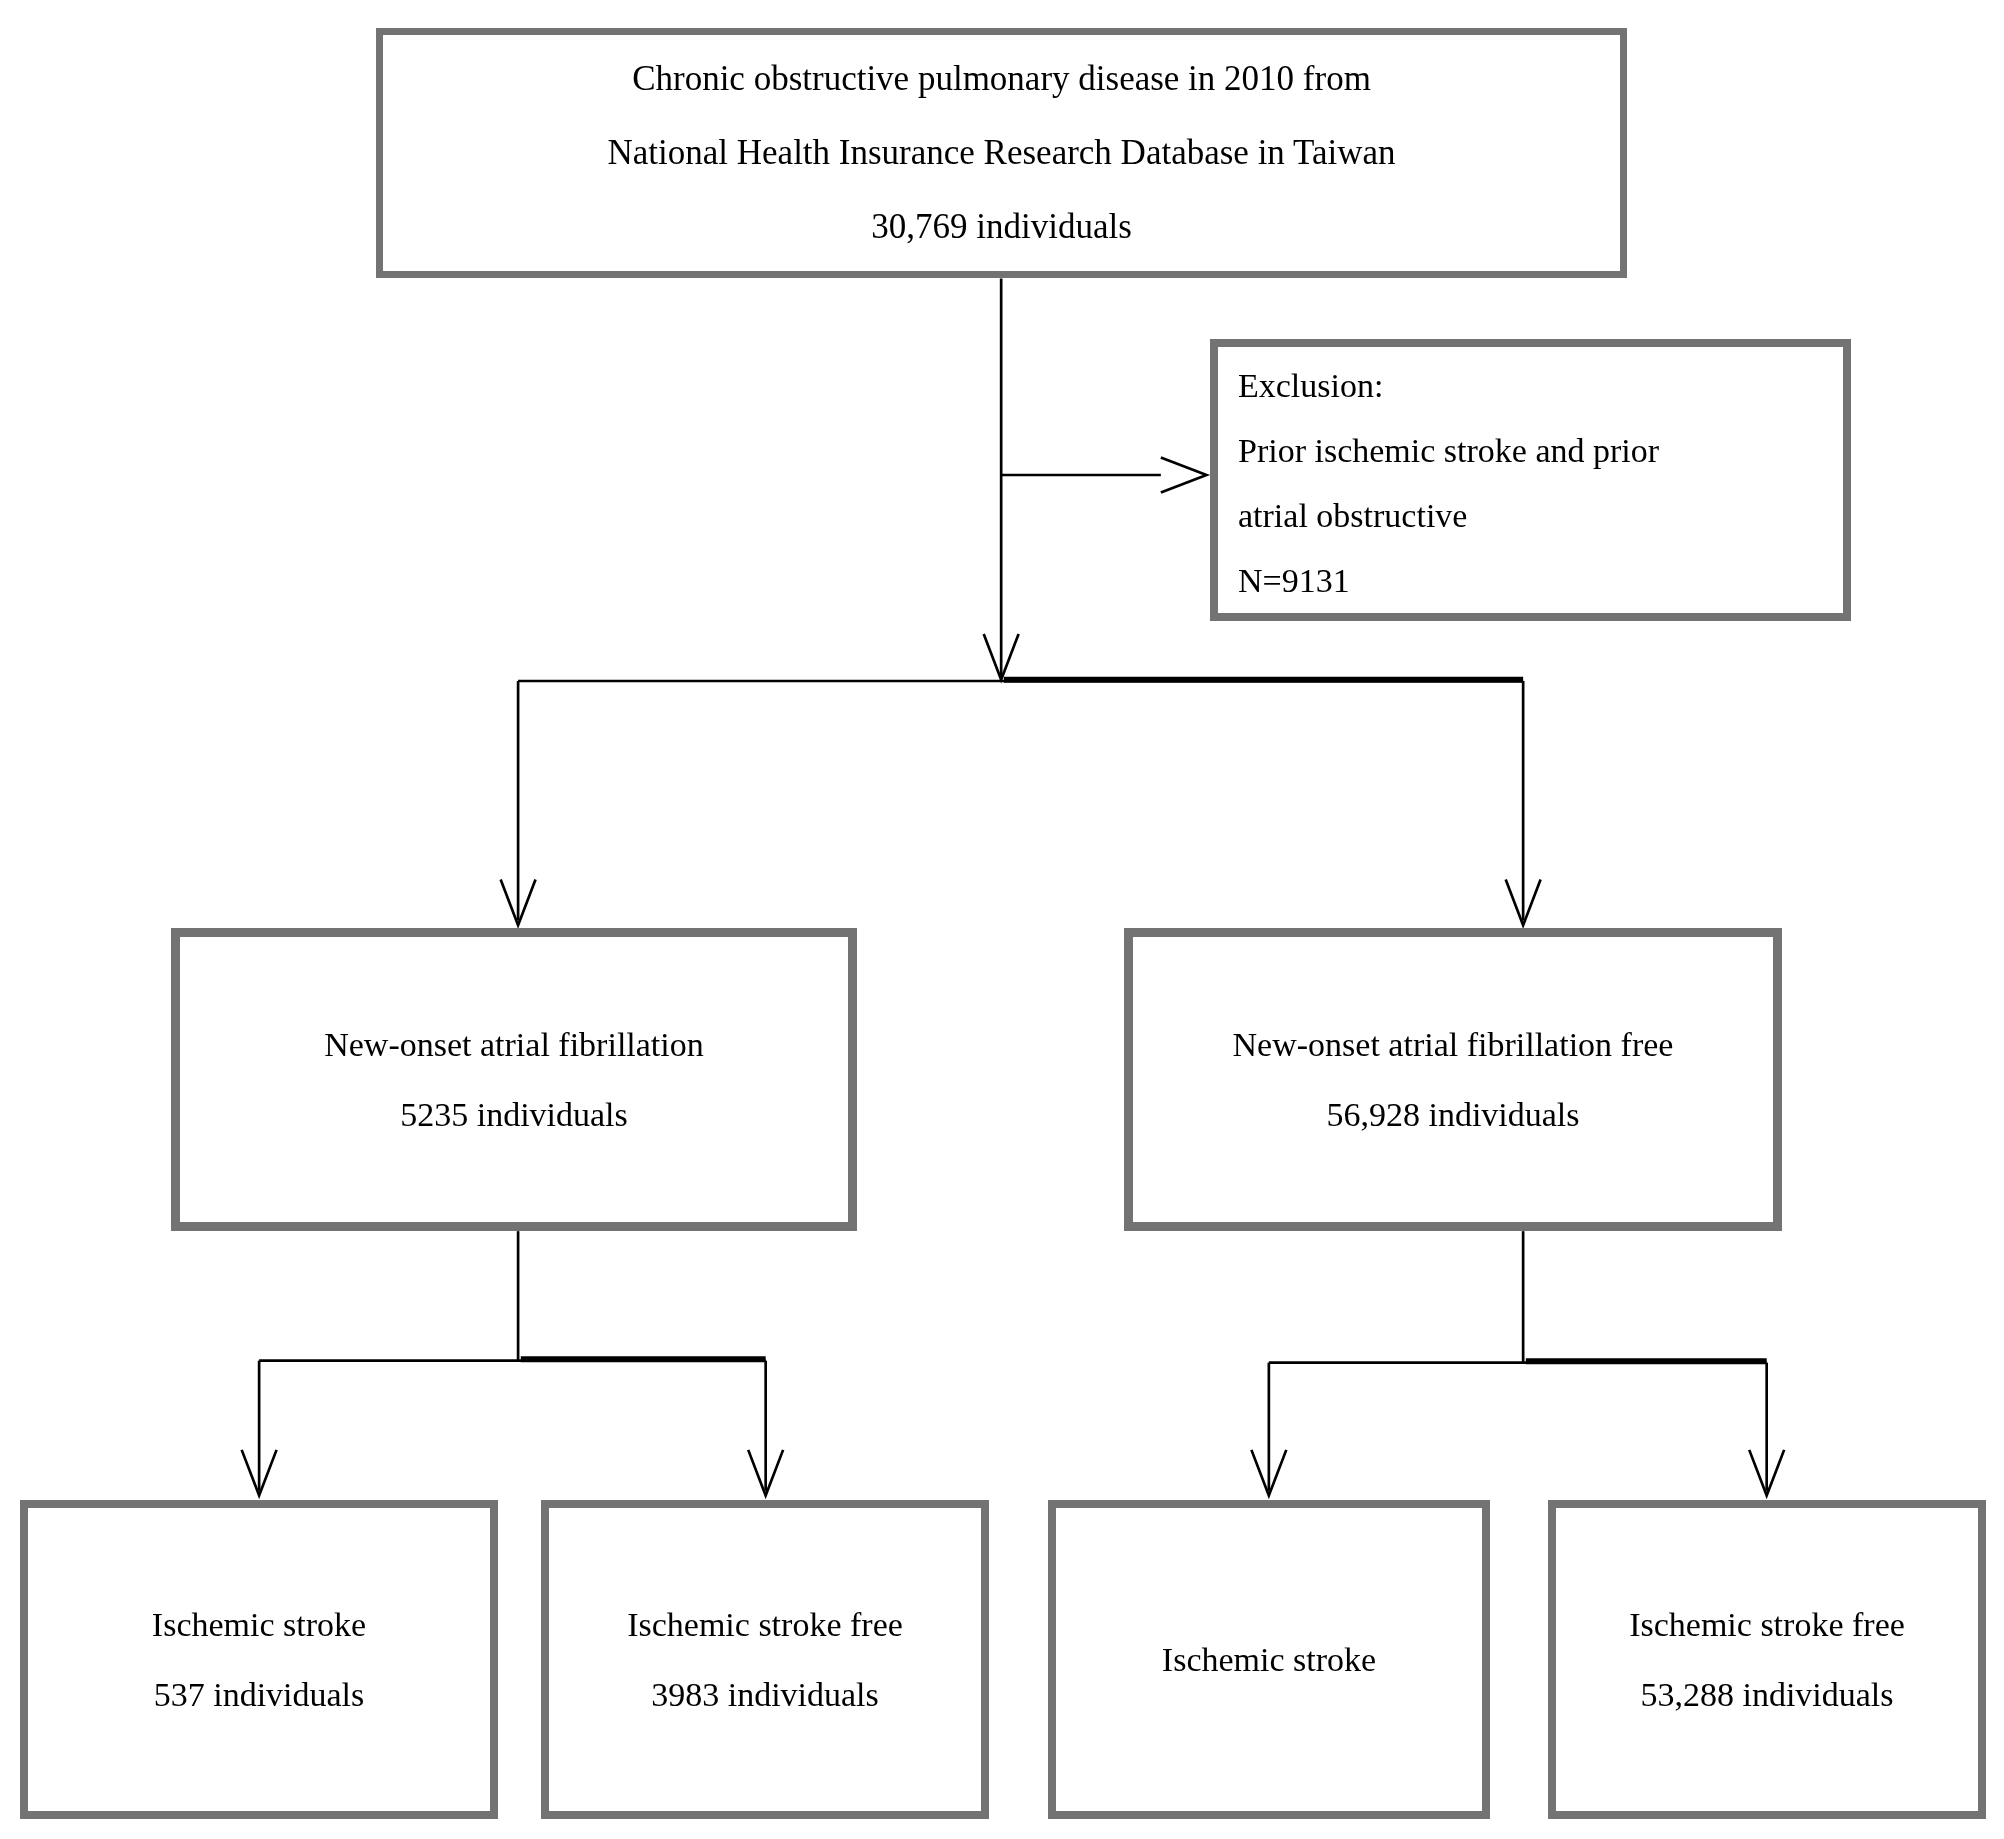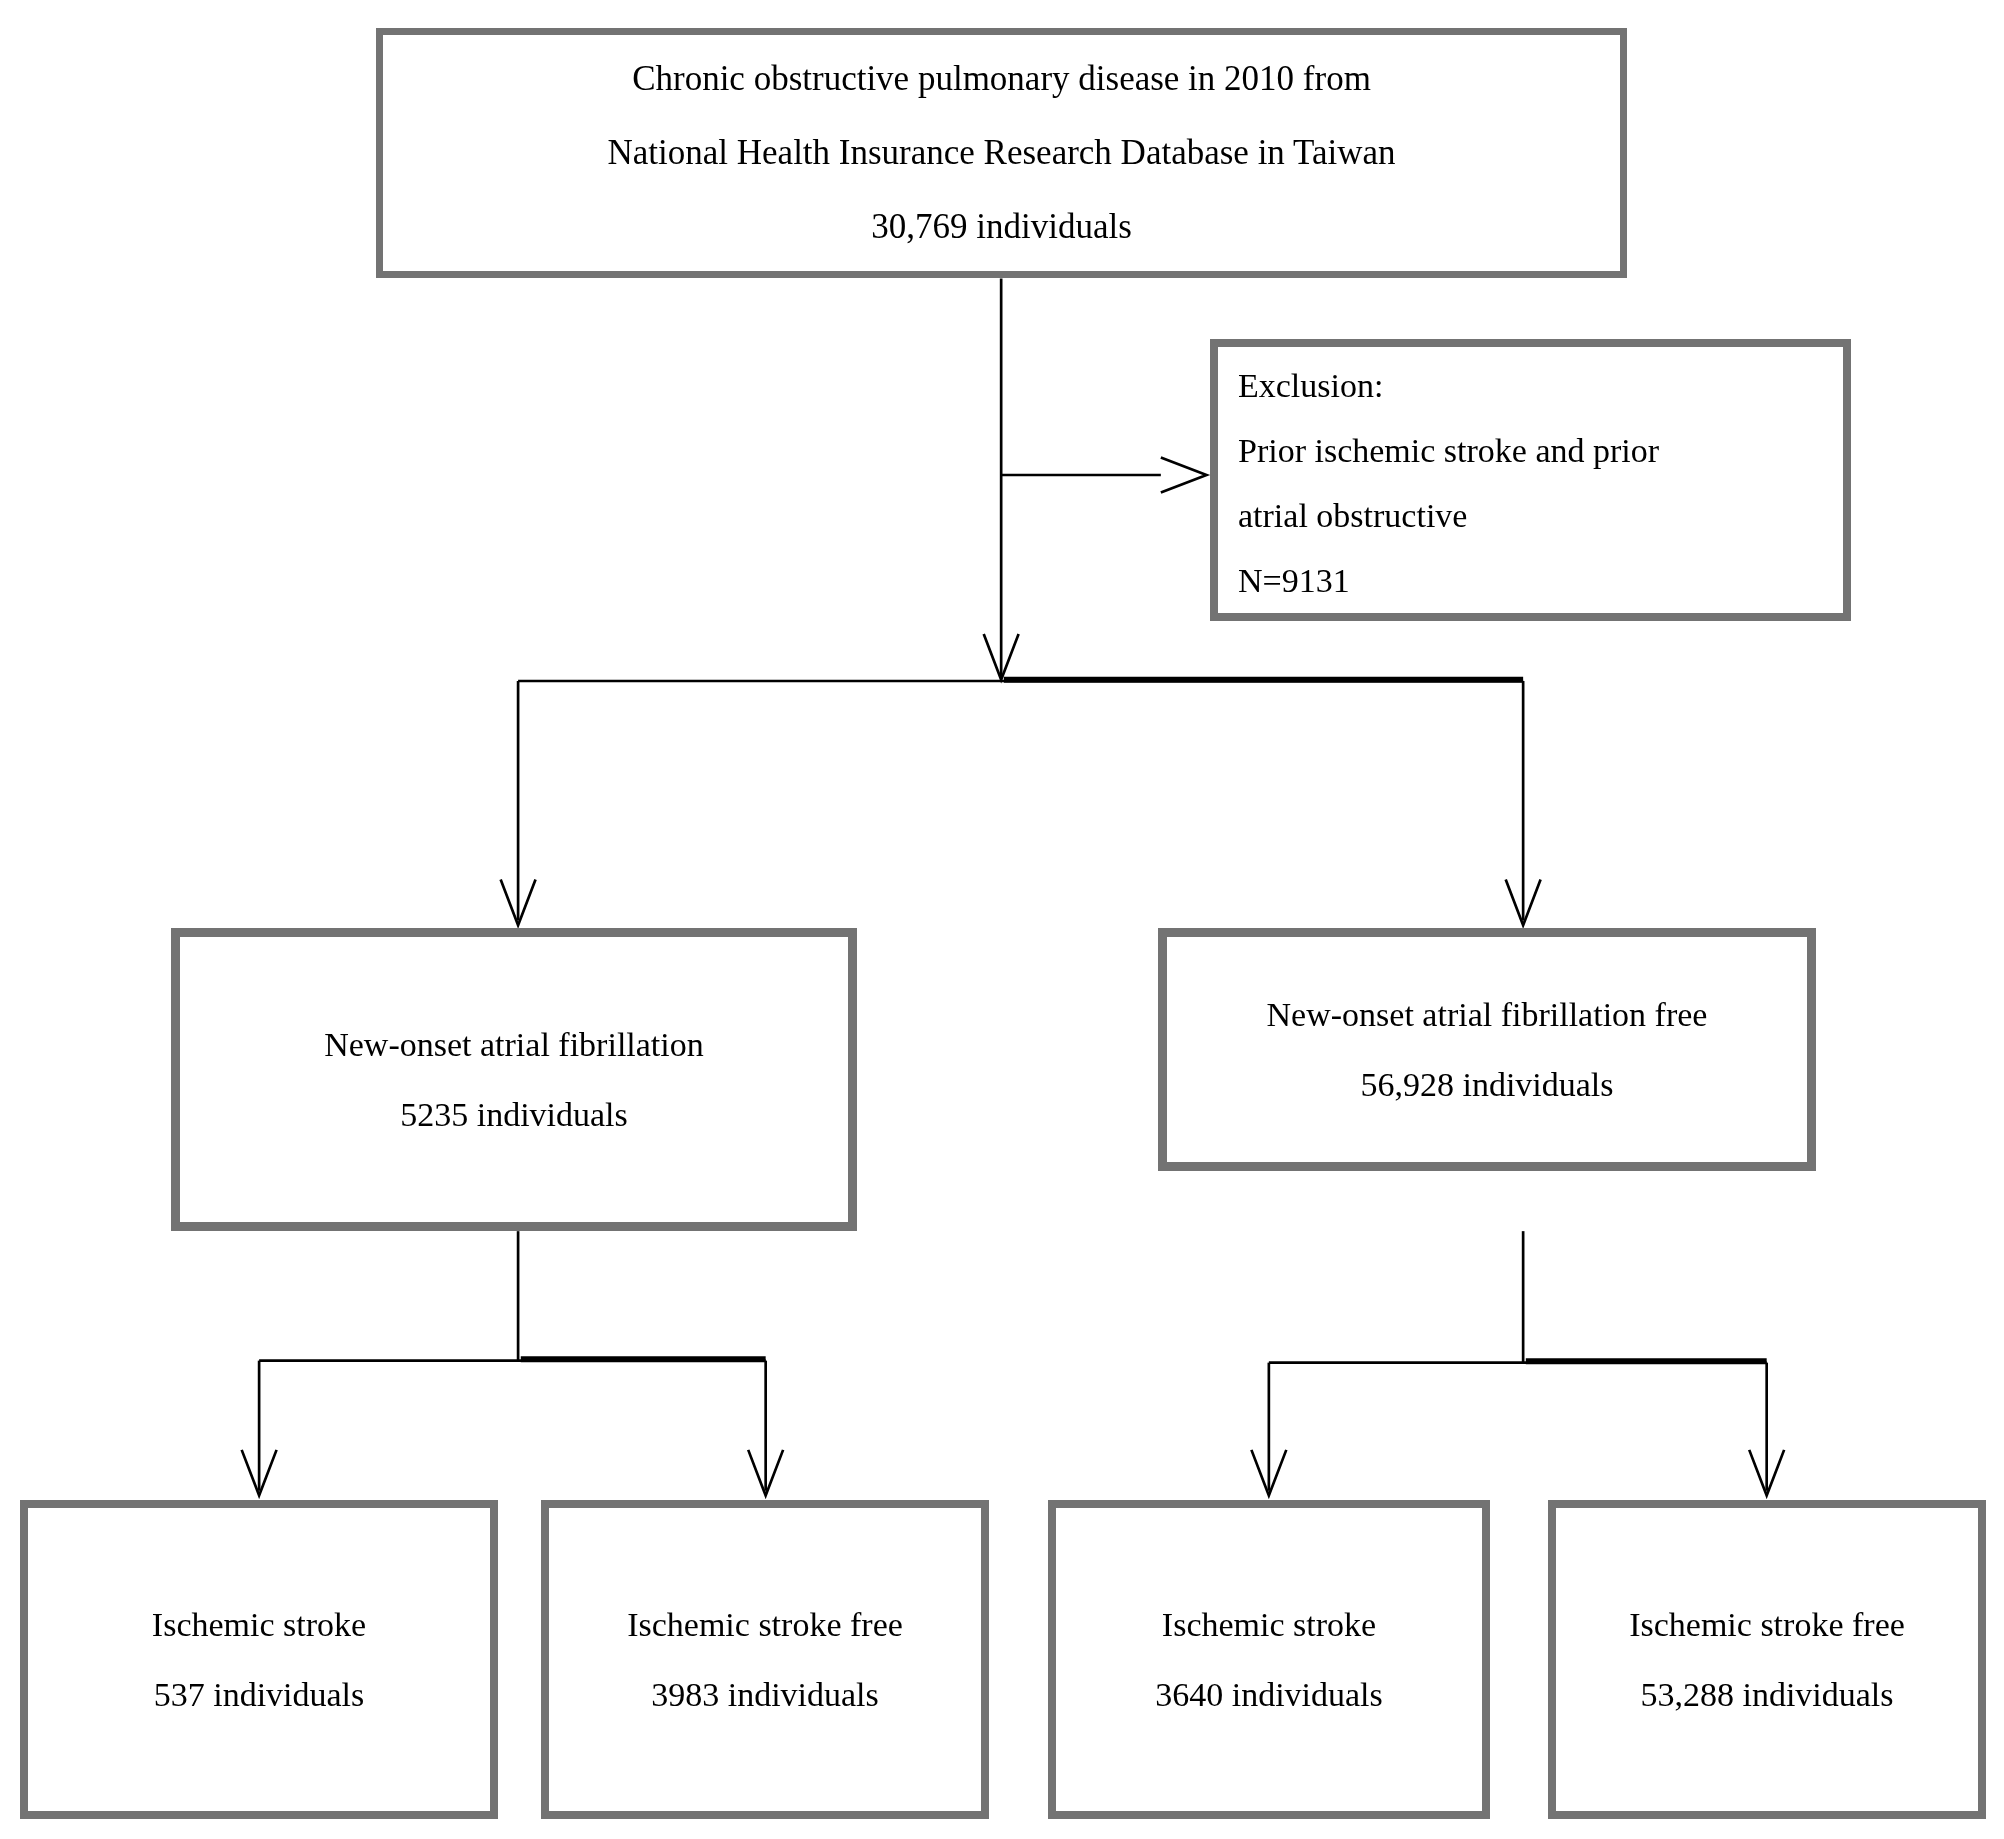--- a/index.html
+++ b/index.html
@@ -43,21 +43,21 @@
   }
   .box .line { line-height: 70px; white-space: nowrap; }
 
   .source { left: 376px; top: 28px; width: 1251px; height: 250px; border-width: 7.4px; font-size: 35px; }
   .source .line { line-height: 74px; }
 
   .exclusion { left: 1210px; top: 339px; width: 641px; height: 282px; align-items: flex-start; text-align: left; padding-left: 20px; justify-content: flex-end; }
   .exclusion .line { line-height: 65px; }
 
   .af      { left: 171px;  top: 928px; width: 686px; height: 303px; border-width: 9.4px; }
-  .af-free { left: 1158px; top: 928px; width: 658px;  height: 243px; border-width: 9.4px; }
+  .af-free { left: 1124px; top: 928px; width: 658px;  height: 303px; border-width: 9.4px; }
 
   .s1 { left: 20px;   top: 1500px; width: 478px; height: 319px; border-width: 8.7px; }
   .s2 { left: 541px;  top: 1500px; width: 448px; height: 319px; border-width: 8.7px; }
   .s3 { left: 1048px; top: 1500px; width: 442px; height: 319px; border-width: 8.7px; }
   .s4 { left: 1548px; top: 1500px; width: 438px; height: 319px; border-width: 8.7px; }
 </style>
 </head>
 <body>
 
 <div class="canvas">
@@ -124,21 +124,20 @@
     <div class="line">537 individuals</div>
   </div>
 
   <div class="box s2">
     <div class="line">Ischemic stroke free</div>
     <div class="line">3983 individuals</div>
   </div>
 
   <div class="box s3">
     <div class="line">Ischemic stroke</div>
-    <div class="line">3640 individuals</div>
   </div>
 
   <div class="box s4">
     <div class="line">Ischemic stroke free</div>
     <div class="line">53,288 individuals</div>
   </div>
 
 </div>
 
 

